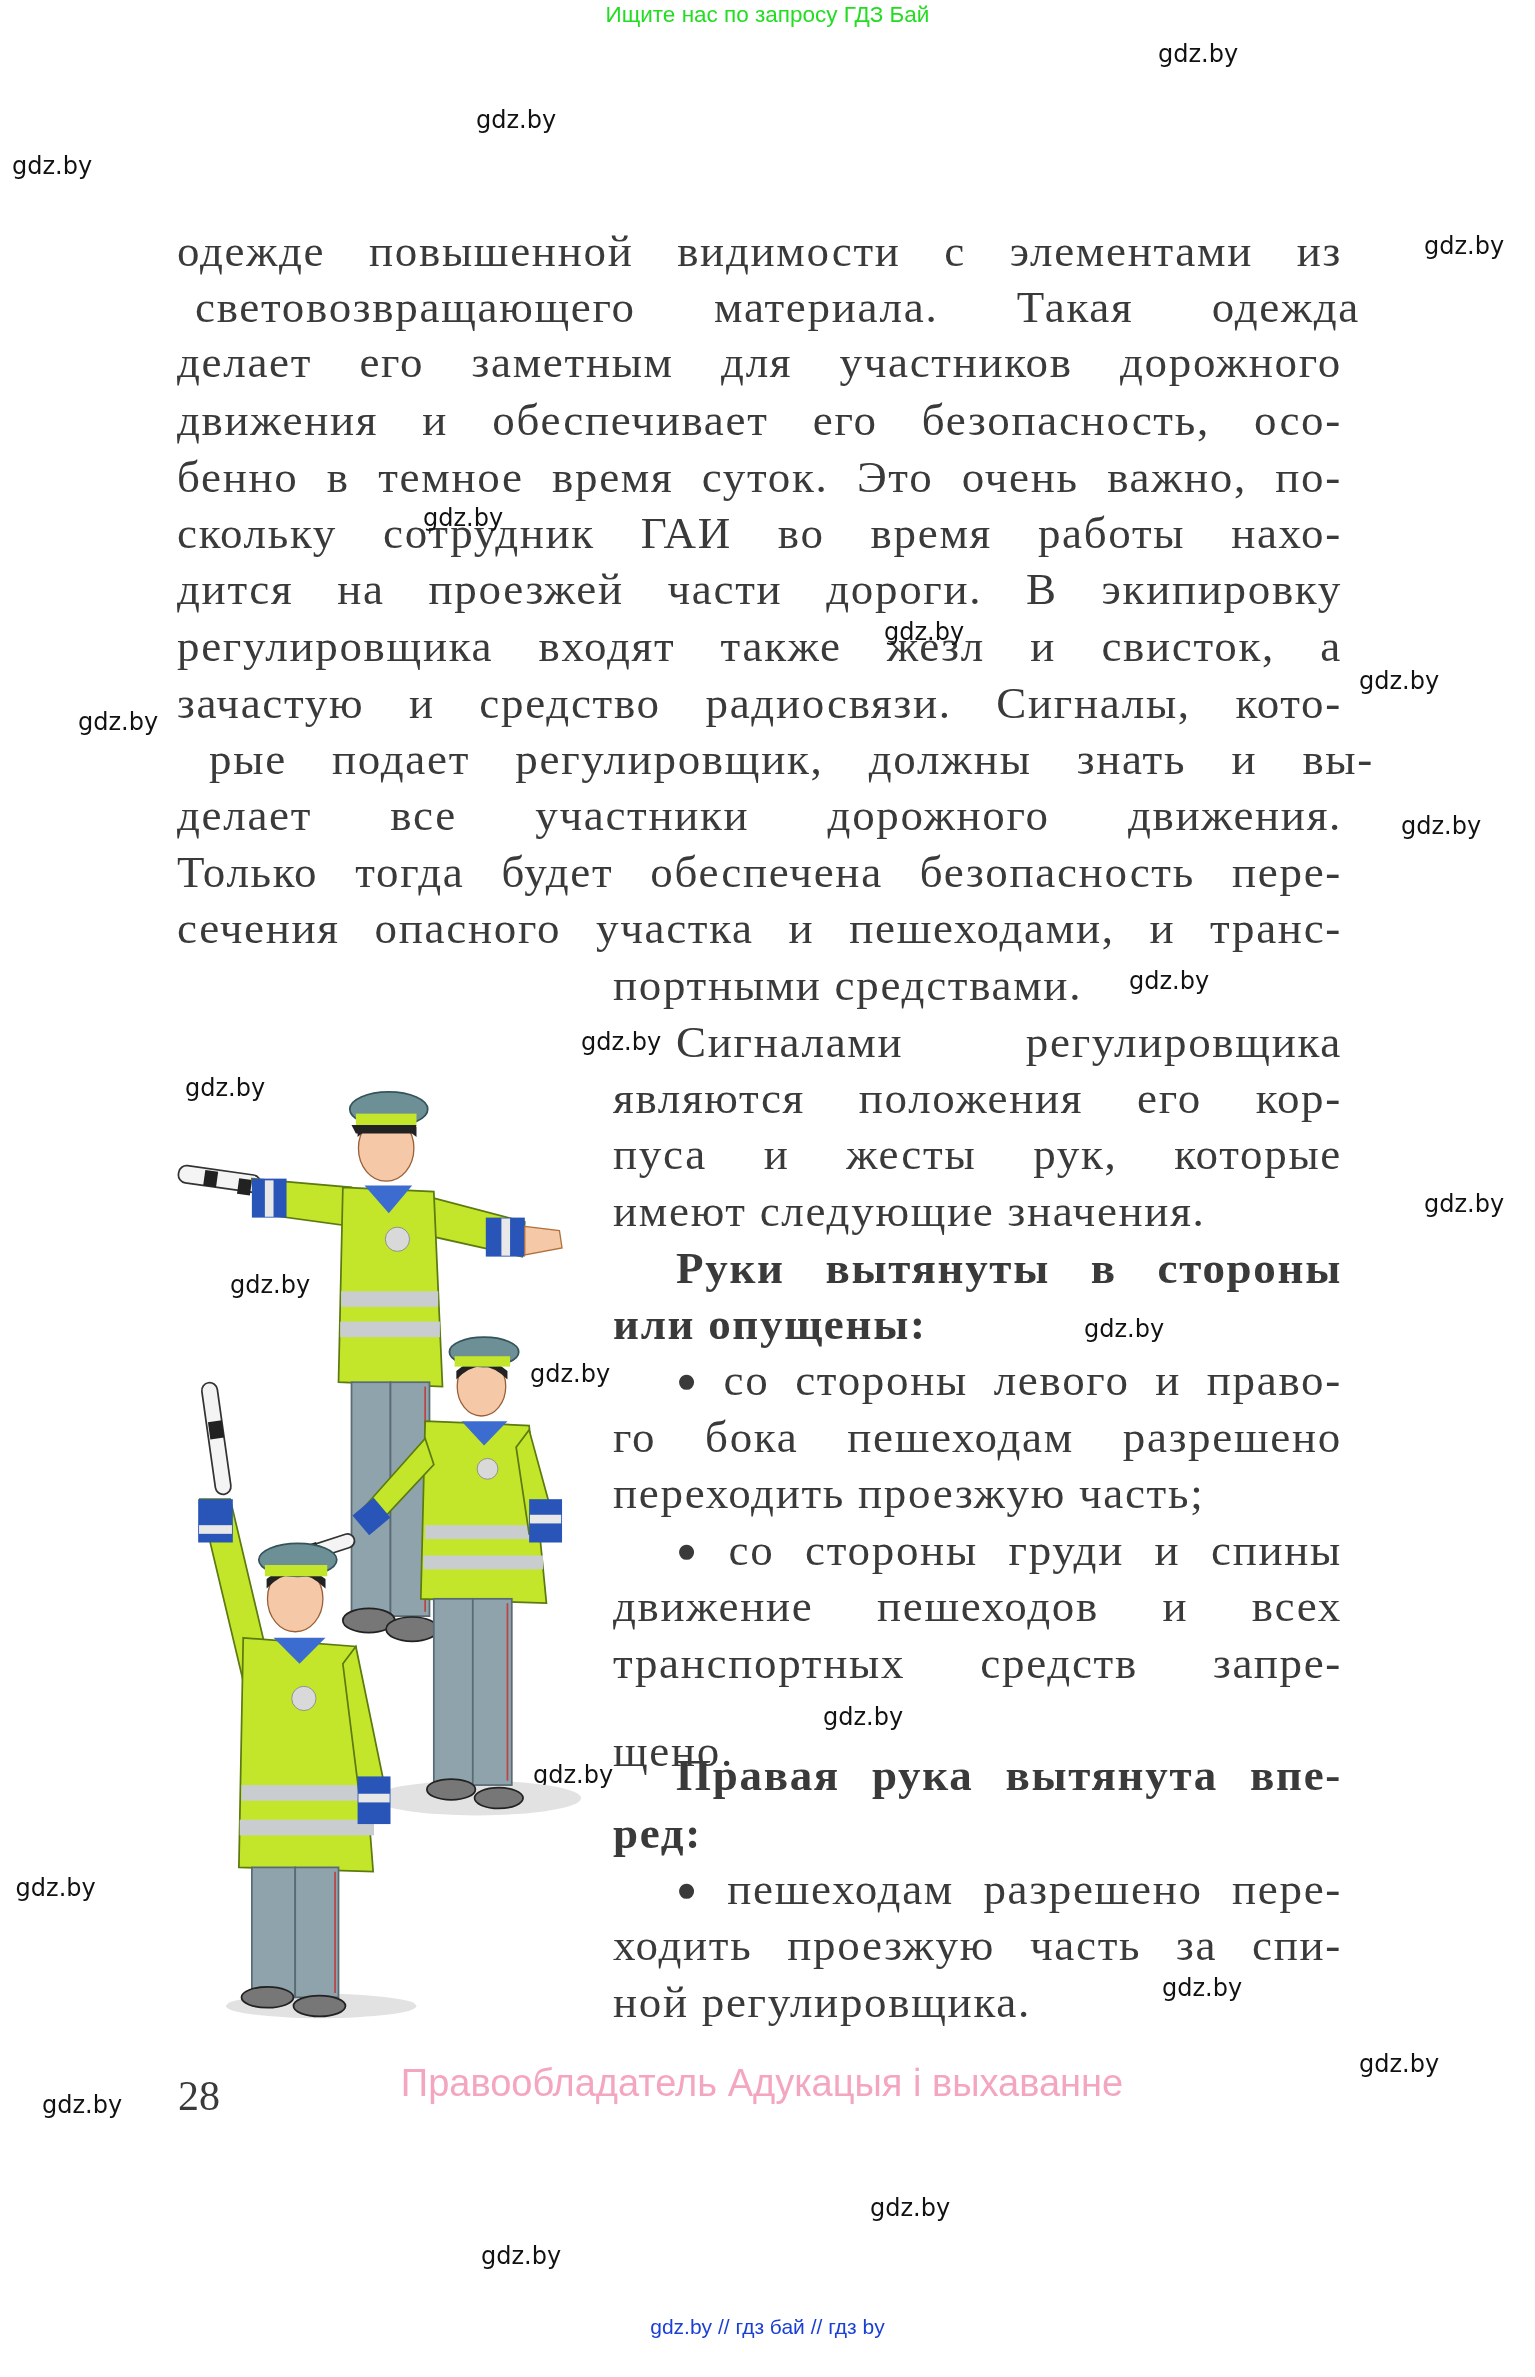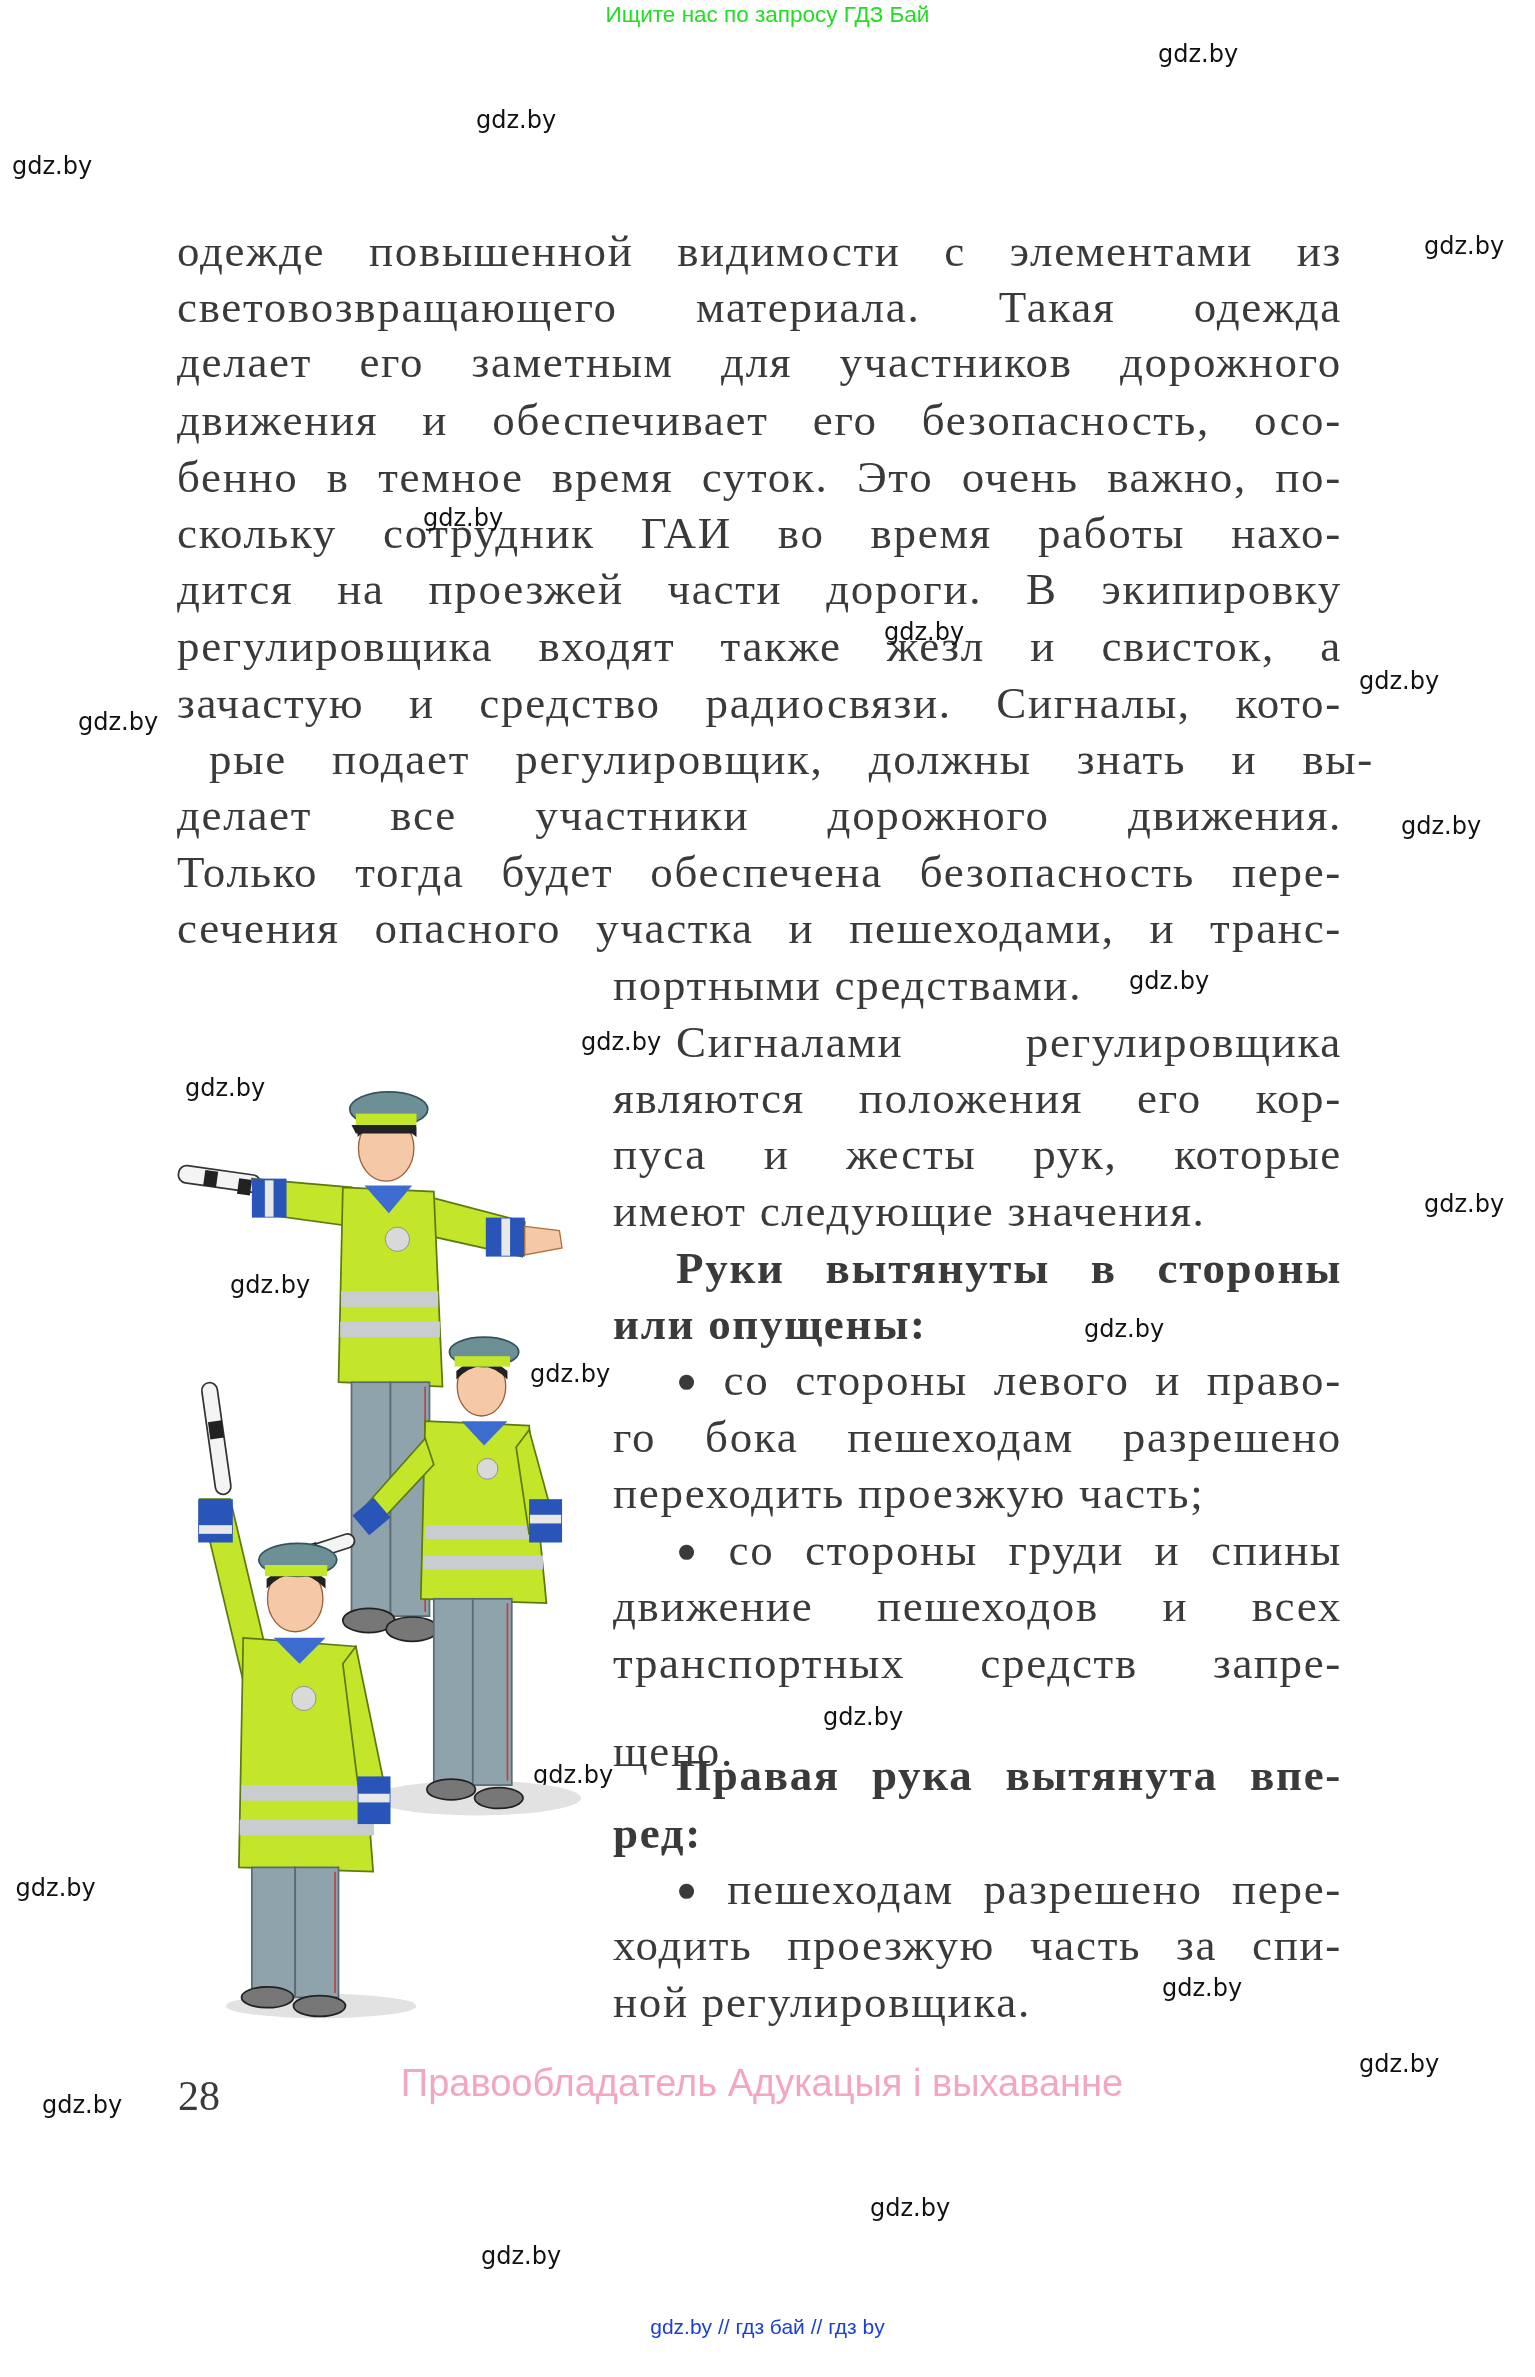--- a/index.html
+++ b/index.html
@@ -22,21 +22,21 @@
     font-family:"Liberation Sans", sans-serif; font-size:38px; color:#f4a6c0; }
   .illustration { position:absolute; left:165px; top:1040px; width:451px; height:979px; }
 </style>
 </head>
 <body>
 
 <div class="top-banner">Ищите нас по запросу ГДЗ Бай</div>
 
 <div id="body-lines">
     <div class="line full" style="top: 224px;">одежде повышенной видимости с элементами из</div>
-    <div class="line full" style="top: 280px;">световозвращающего материала. Такая одежда</div>
+    <div class="line full" style="top: 280px; margin-left: 18px;">световозвращающего материала. Такая одежда</div>
     <div class="line full" style="top: 335px;">делает его заметным для участников дорожного</div>
     <div class="line full" style="top: 393px;">движения и обеспечивает его безопасность, осо-</div>
     <div class="line full" style="top: 450px;">бенно в темное время суток. Это очень важно, по-</div>
     <div class="line full" style="top: 506px;">скольку сотрудник ГАИ во время работы нахо-</div>
     <div class="line full" style="top: 562px;">дится на проезжей части дороги. В экипировку</div>
     <div class="line full" style="top: 619px;">регулировщика входят также жезл и свисток, а</div>
     <div class="line full" style="top: 676px;">зачастую и средство радиосвязи. Сигналы, кото-</div>
     <div class="line full" style="top: 732px; margin-left: 32px;">рые подает регулировщик, должны знать и вы-</div>
     <div class="line full" style="top: 788px;">делает все участники дорожного движения.</div>
     <div class="line full" style="top: 845px;">Только тогда будет обеспечена безопасность пере-</div>

